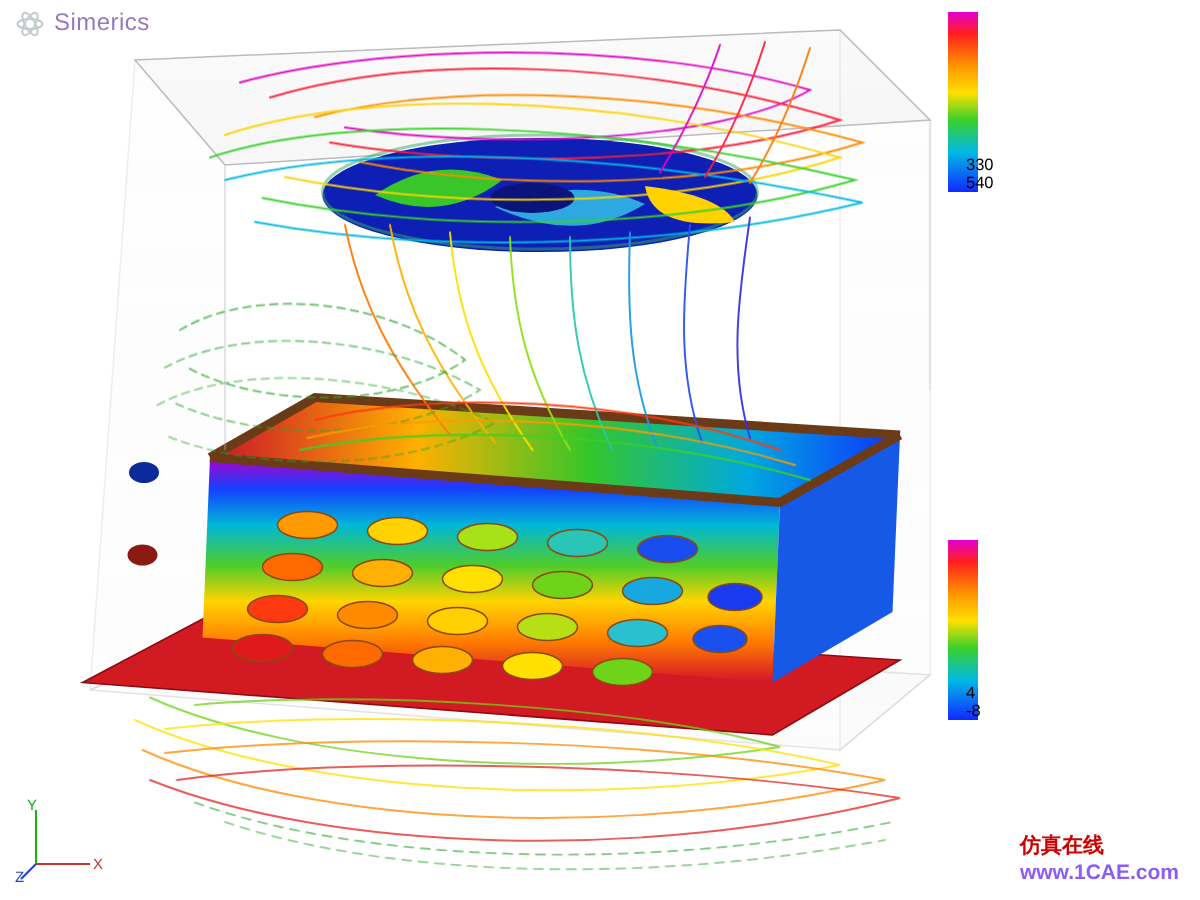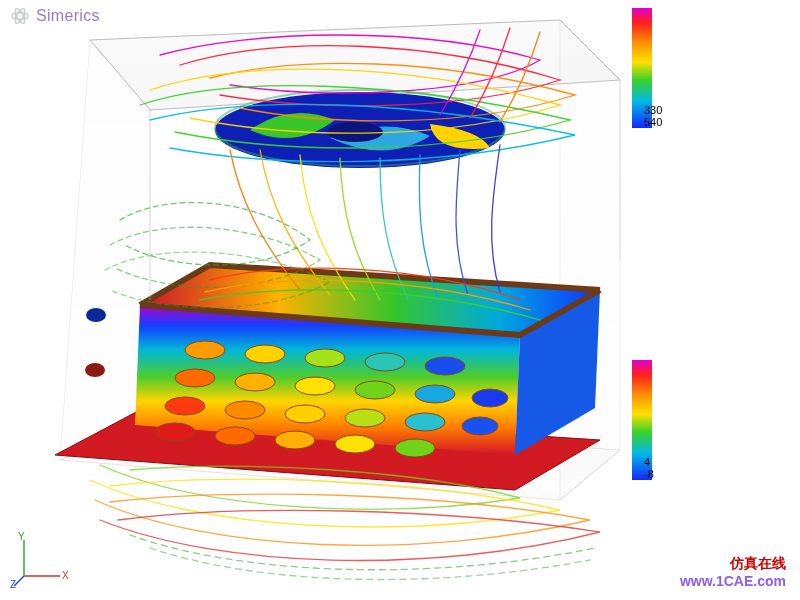--- a/index.html
+++ b/index.html
@@ -15,21 +15,21 @@
   .triad line{stroke-width:1.4}
   .triad text{font-size:10px;font-family:Arial}
   
   .legend{position:absolute;right:18px;width:150px;font-size:12px}
   .legend .title{font-size:12px;margin-bottom:6px;white-space:nowrap}
   .legend .bar{position:relative;width:20px;height:120px;margin-left:0}
   .legend .ticks{position:absolute;left:12px;top:0;height:100%;display:flex;flex-direction:column;justify-content:flex-end;font-size:11px}
   .legend.top{top:8px}
   .legend.bottom{top:360px}
   
-  .watermark{position:absolute;right:14px;bottom:10px;text-align:right;font-size:14px;font-weight:700;color:#d11;line-height:1.25}
+  .watermark{position:absolute;right:14px;bottom:10px;text-align:left;font-size:14px;font-weight:700;color:#d11;line-height:1.25}
   .watermark .ln1{color:#c00}
   .watermark .ln2{color:#8b5cf6}
 </style>
 </head>
 <body>
 
 <div class="viewport">
 <svg viewBox="0 0 800 600">
   <defs>
 

